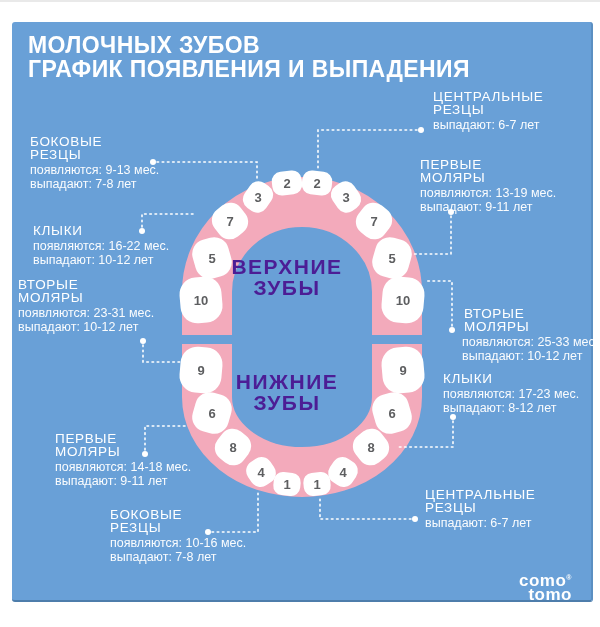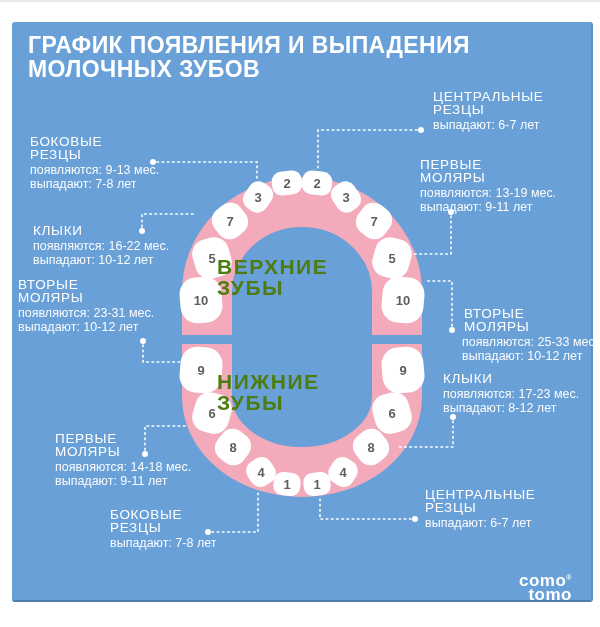--- a/index.html
+++ b/index.html
@@ -14,44 +14,44 @@
     background:#69a0d7;border-radius:3px;
     border-right:2px solid #5b8fc2;border-bottom:2px solid #4d7dab;
   }
   .title{
     position:absolute;left:28px;top:31px;width:555px;
     color:#ffffff;font-weight:bold;font-size:23px;line-height:24px;
     letter-spacing:0.4px;
   }
   #diagram{position:absolute;left:0;top:0;pointer-events:none;}
   .center-label{
-    position:absolute;left:217px;width:202px;text-align:left;
-    color:#4d7c0f;font-weight:bold;font-size:21px;line-height:21px;
+    position:absolute;left:186px;width:202px;text-align:center;
+    color:#4c1d95;font-weight:bold;font-size:21px;line-height:21px;
     letter-spacing:1.5px;
   }
   .center-upper{top:254px;}
   .center-lower{top:369px;}
   .tooth-label{position:absolute;color:#ffffff;white-space:nowrap;}
   .tl-head{font-weight:normal;font-size:13.5px;line-height:13px;letter-spacing:0.7px;}
   .tl-body{font-size:12.5px;line-height:13.5px;margin-top:3px;opacity:0.97;}
   .logo{
     position:absolute;right:28px;top:569px;text-align:right;
     color:#ffffff;font-weight:bold;font-size:17px;line-height:13.5px;
     letter-spacing:0.5px;
   }
   .logo sup{font-size:7px;vertical-align:6px;}
 </style>
 </head>
 <body>
 
 <div class="panel"></div>
 
 <div class="title">
+  <div>МОЛОЧНЫХ ЗУБОВ</div>
   <div>ГРАФИК ПОЯВЛЕНИЯ И ВЫПАДЕНИЯ</div>
-  <div>МОЛОЧНЫХ ЗУБОВ</div>
 </div>
 
 <svg id="diagram" width="600" height="627" viewBox="0 0 600 627">
     <path d="M207 333 L207 290 A95 90 0 0 1 397 290 L397 333" fill="none" stroke="#f3aabb" stroke-width="50" stroke-linejoin="round"></path>
     <path d="M207 342 L207 395 A95 75 0 0 0 397 395 L397 342" fill="none" stroke="#f3aabb" stroke-width="50" stroke-linejoin="round"></path>
     <polyline points="417,128 318,128 318,167" fill="none" stroke="#fff" stroke-width="1.6" stroke-dasharray="1.6 3.6" stroke-linecap="round"></polyline>
     <circle cx="421" cy="128" r="3" fill="#fff"></circle>
     <polyline points="451,214 451,252 413,252" fill="none" stroke="#fff" stroke-width="1.6" stroke-dasharray="1.6 3.6" stroke-linecap="round"></polyline>
     <circle cx="451" cy="210" r="3" fill="#fff"></circle>
     <polyline points="452,324 452,279 427,279" fill="none" stroke="#fff" stroke-width="1.6" stroke-dasharray="1.6 3.6" stroke-linecap="round"></polyline>
@@ -160,20 +160,21 @@
       <div>появляются: 14-18 мес.</div>
       <div>выпадают: 9-11 лет</div>
     </div>
 </div>
 <div class="tooth-label" style="left:110px;top:506px">
   <div class="tl-head">
       <div>БОКОВЫЕ</div>
       <div>РЕЗЦЫ</div>
     </div>
   <div class="tl-body">
+      <div>появляются: 10-16 мес.</div>
       <div>выпадают: 7-8 лет</div>
     </div>
 </div>
 <div class="tooth-label" style="left:433px;top:88px">
   <div class="tl-head">
       <div>ЦЕНТРАЛЬНЫЕ</div>
       <div>РЕЗЦЫ</div>
     </div>
   <div class="tl-body">
       <div>выпадают: 6-7 лет</div>

